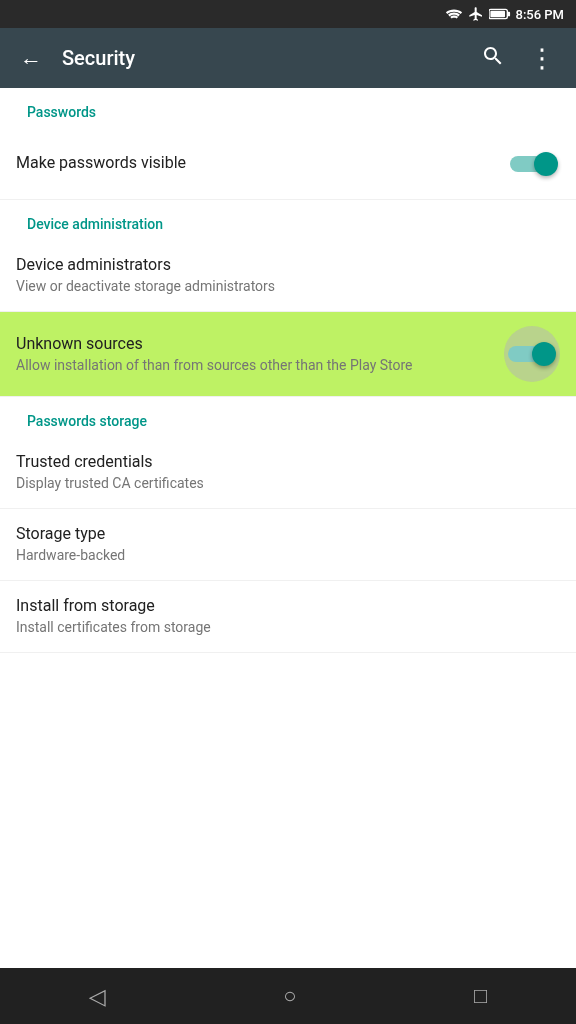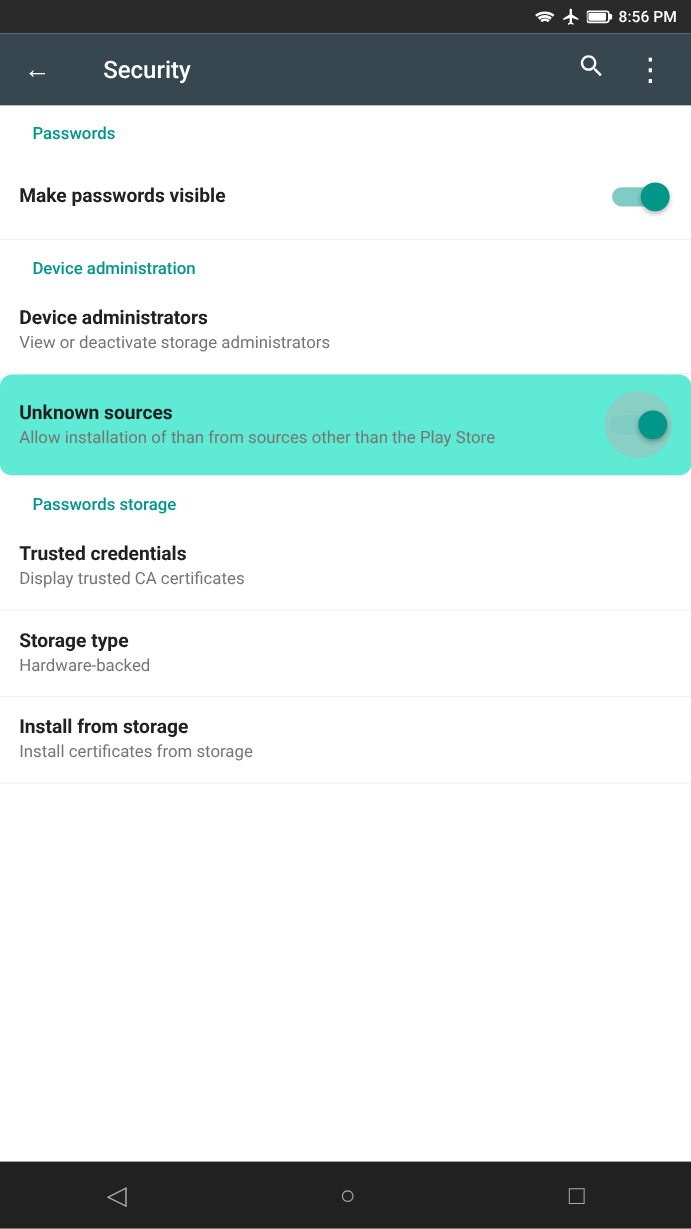--- a/index.html
+++ b/index.html
@@ -49,21 +49,20 @@
       align-items: center;
       padding: 0 16px;
       gap: 16px;
     }
 
     .app-bar-title {
       color: #fff;
       font-size: 20px;
       font-weight: 500;
       flex: 1;
-      margin-left: 24px;
     }
 
     .app-bar-icon {
       color: #fff;
       font-size: 22px;
       cursor: pointer;
       padding: 4px;
     }
 
     
@@ -86,33 +85,32 @@
     .setting-item {
       display: flex;
       align-items: center;
       padding: 14px 16px;
       background: #fff;
       border-bottom: 1px solid #f0f0f0;
       min-height: 72px;
     }
 
     .setting-item.highlighted {
-      background: #5eead4;
-      position: relative;
-      border-radius: 10px;
+      background: #bef264;
+      position: relative;
     }
 
     .setting-item-text {
       flex: 1;
     }
 
     .setting-item-title {
       color: #212121;
       font-size: 16px;
-      font-weight: 700;
+      font-weight: 400;
       margin-bottom: 3px;
     }
 
     .setting-item-subtitle {
       color: #757575;
       font-size: 14px;
       line-height: 1.3;
     }
 
     

